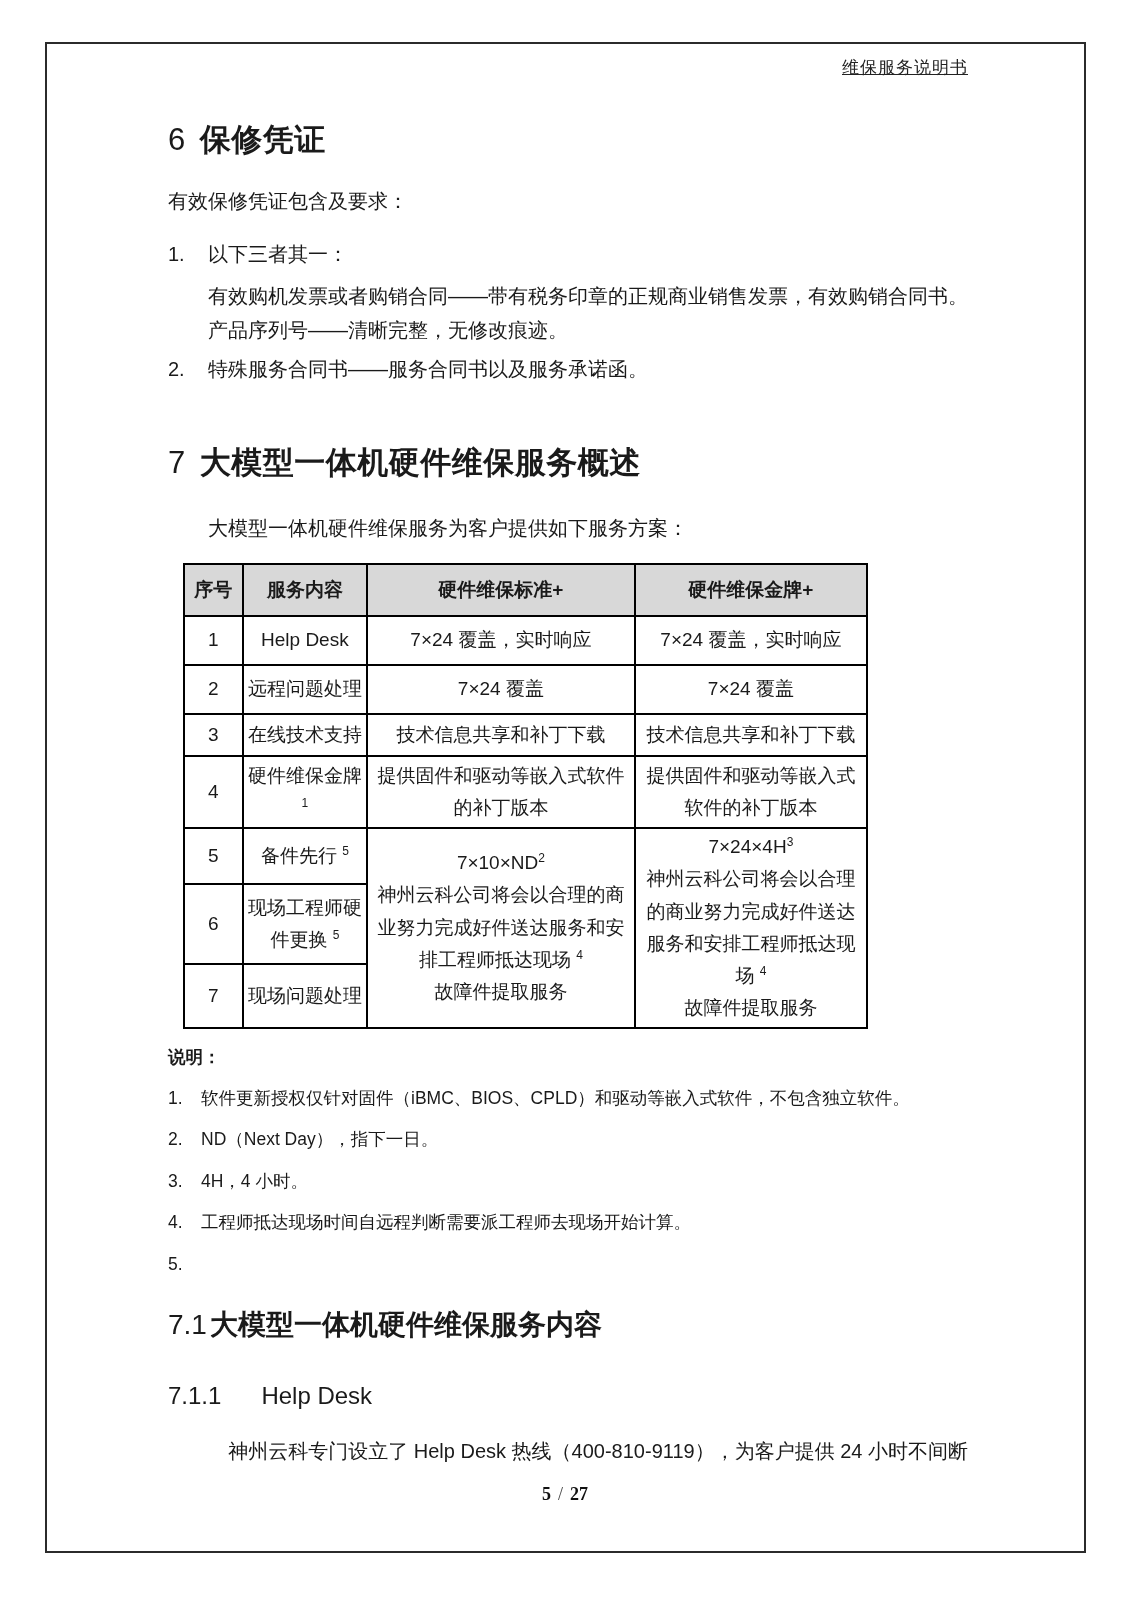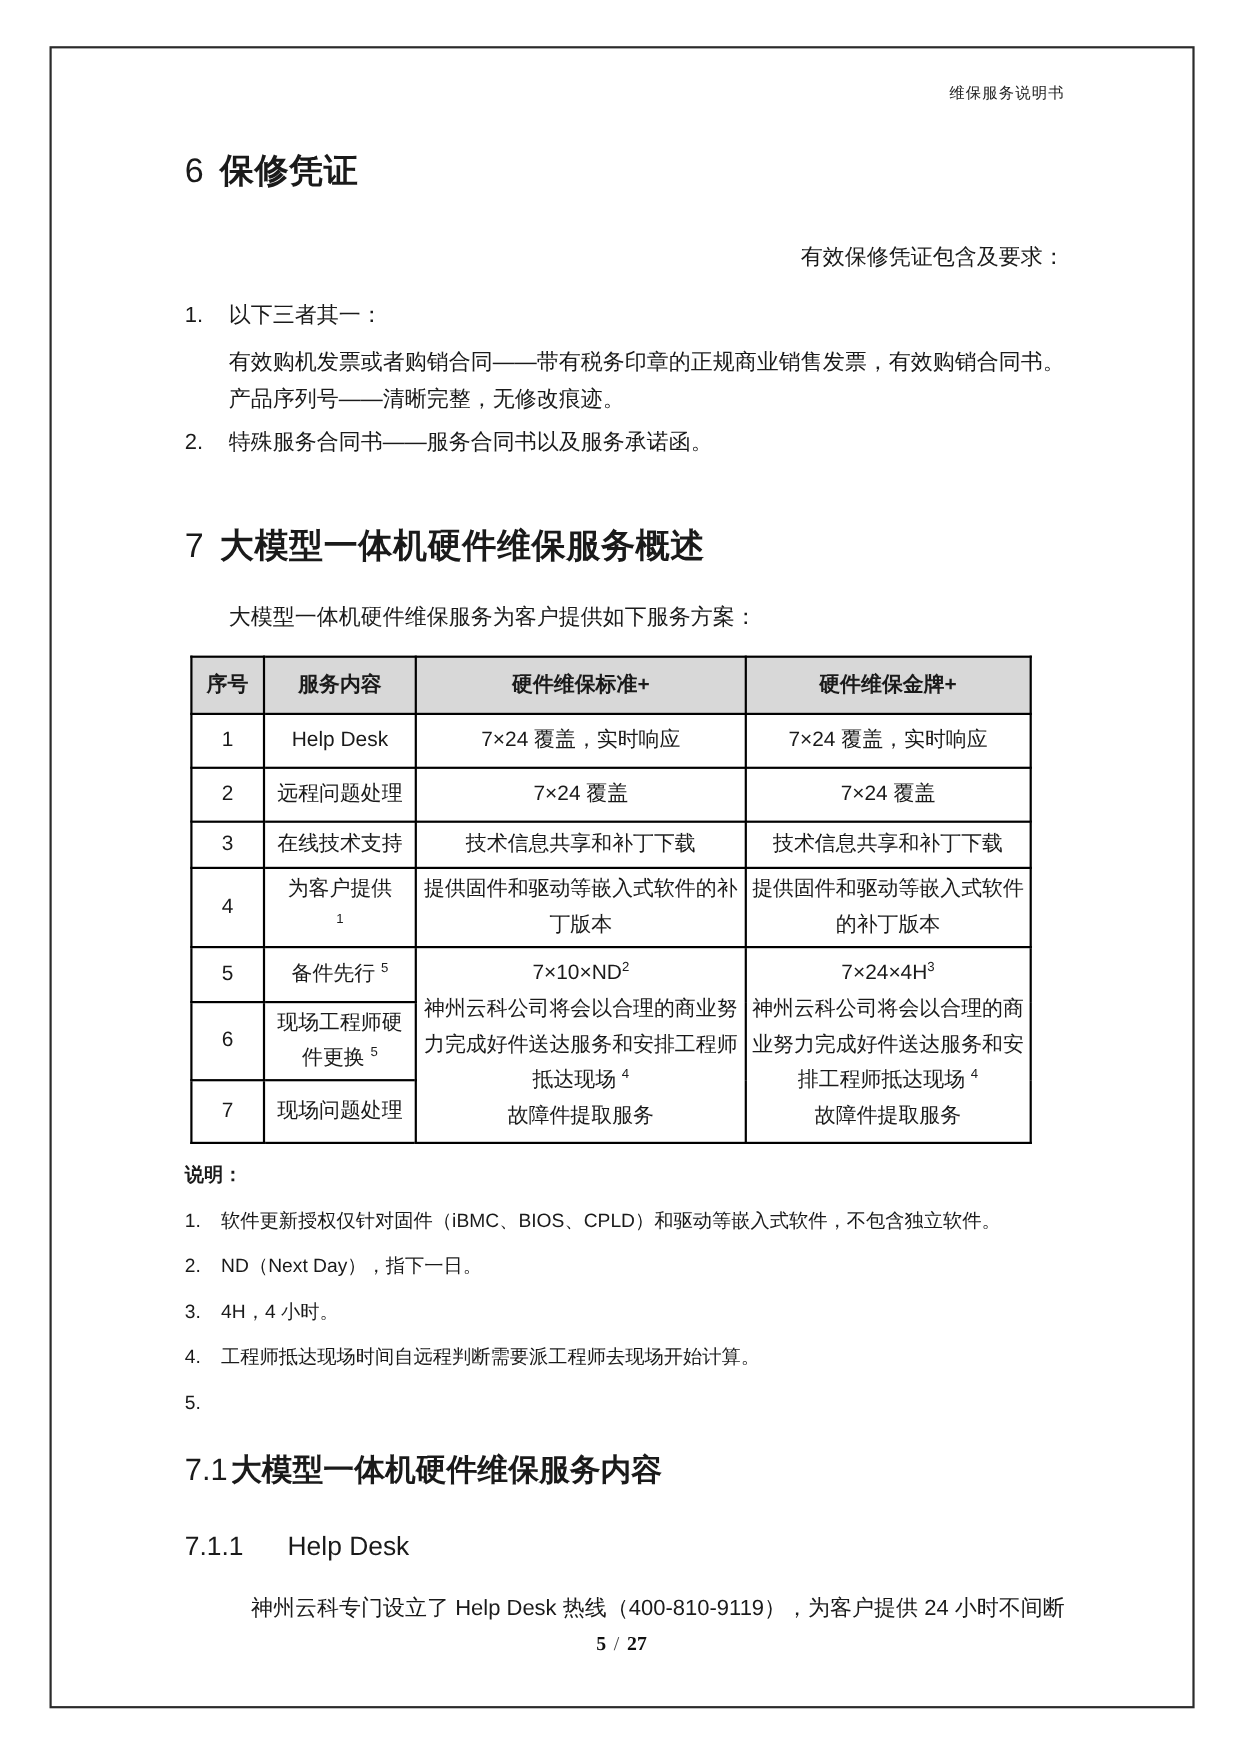--- a/index.html
+++ b/index.html
@@ -16,53 +16,54 @@
     left: 45px; top: 42px;
     width: 1037px; height: 1507px;
     border: 2px solid #2b2b2b;
   }
   .content {
     position: absolute;
     left: 168px; top: 0;
     width: 800px;
   }
   .doc-header {
-    margin-top: 76px;
+    margin-top: 56px;
     text-align: right;
-    font-size: 14px;
+    font-size: 17px;
     color: #222;
     letter-spacing: 1px;
+    text-decoration: underline;
   }
   h1.sec {
     margin: 0; padding: 0;
     margin-top: 40px;
     font-size: 31px;
     font-weight: 400;
     letter-spacing: 0.5px;
   }
   h1.sec .hnum { font-weight: 400; margin-right: 14px; }
   h1.sec .htitle { font-weight: 700; }
   .body-text { font-size: 20px; line-height: 1.45; }
-  .p-intro { margin-top: 44px; text-align: right; }
+  .p-intro { margin-top: 26px; }
   .li-row { display: flex; margin-top: 24px; }
   .li-num { width: 40px; flex: 0 0 40px; }
   .sub-block {
     margin-top: 10px;
     padding-left: 40px;
     line-height: 1.7;
   }
   .li-row2 { margin-top: 8px; }
   h1.sec7 { margin-top: 58px; }
   .p-intro7 { margin-top: 30px; padding-left: 40px; }
 
   table.svc {
     margin-top: 20px;
-    margin-left: 5px;
+    margin-left: 15px;
     border-collapse: collapse;
-    width: 765px;
+    width: 685px;
     table-layout: fixed;
   }
   table.svc th, table.svc td {
     border: 2px solid #000;
     font-size: 19px;
     text-align: center;
     vertical-align: middle;
     line-height: 1.7;
     padding: 2px 4px;
     word-break: break-all;
@@ -187,21 +188,21 @@
           <td>7×24 覆盖</td>
         </tr>
         <tr class="r3">
           <td class="cno">3</td>
           <td>在线技术支持</td>
           <td>技术信息共享和补丁下载</td>
           <td>技术信息共享和补丁下载</td>
         </tr>
         <tr class="r4">
           <td class="cno">4</td>
-          <td><span>为客户提供</span><br><sup>1</sup></td>
+          <td><span>硬件维保金牌</span><br><sup>1</sup></td>
           <td>提供固件和驱动等嵌入式软件的补丁版本</td>
           <td>提供固件和驱动等嵌入式软件的补丁版本</td>
         </tr>
         <tr class="r5">
           <td class="cno">5</td>
           <td><span>备件先行</span> <sup>5</sup></td>
           <td rowspan="3">
             <span class="m-line"><span>7×10×ND</span><sup>2</sup></span>
             <span><span>神州云科公司将会以合理的商业努力完成好件送达服务和安排工程师抵达现场</span> <sup>4</sup></span>
             <span class="m-line">故障件提取服务</span>

